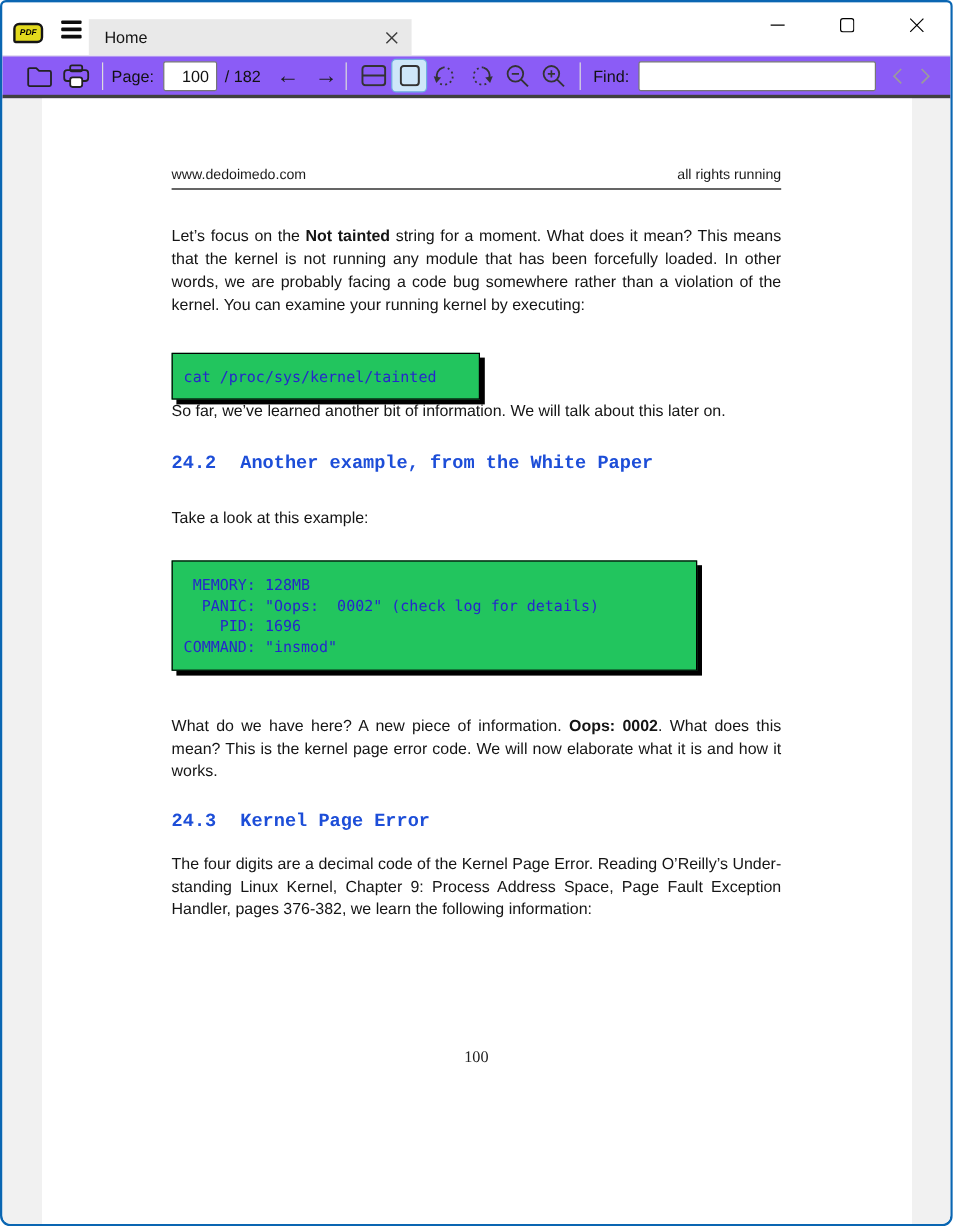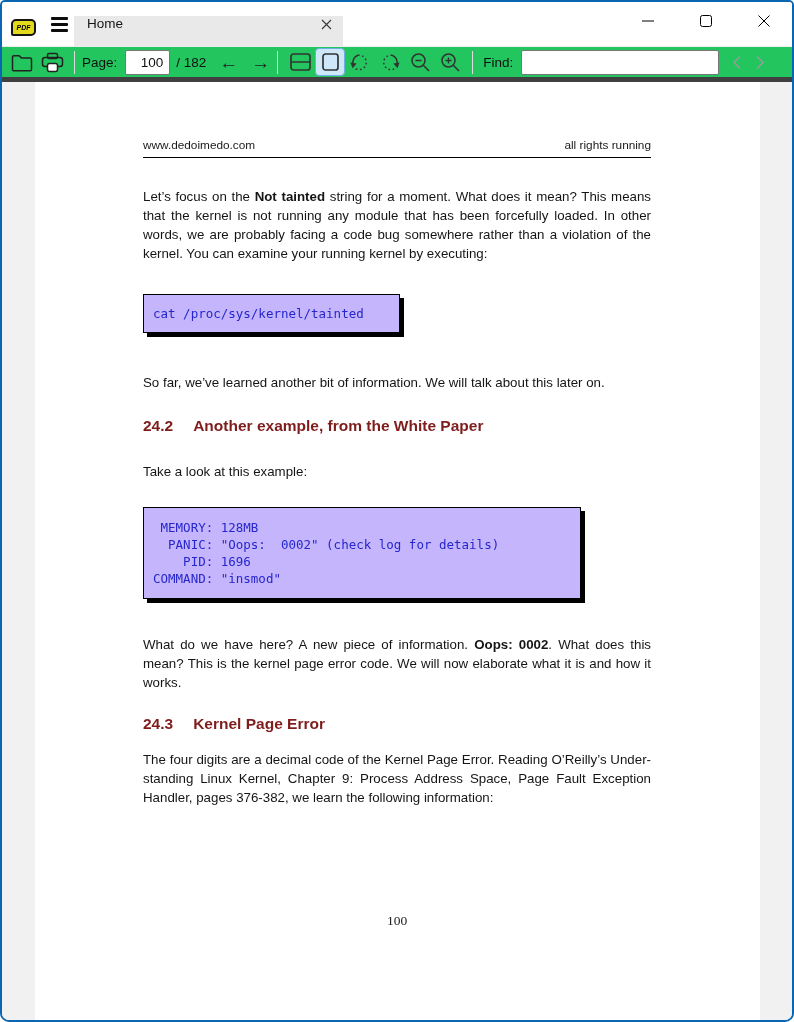--- a/index.html
+++ b/index.html
@@ -13,34 +13,34 @@
   
   .titlebar { height:44px; flex:none; background:#fff; display:flex;
     align-items:flex-end; position:relative; }
   .pdf-logo { margin:0 7px 10px 9px; width:25px; height:17px; background:#e3da1d;
     border:2px solid #151515; border-radius:5px 5px 5px 2px; display:flex;
     align-items:center; justify-content:center; font-size:7px; font-weight:bold;
     color:#000; letter-spacing:0; font-style:italic; }
   .hamburger { margin:0 4px 12px 6px; width:21px; display:flex;
     flex-direction:column; gap:3px; padding:2px; }
   .hamburger div { height:3px; background:#0d0d0d; border-radius:1px; }
-  .tab { height:30px; width:269px; display:flex; 
+  .tab { height:30px; width:269px; display:flex; align-items:center;
     padding:0 9px 0 13px; font-size:13.5px; color:#141414; }
   .tab.active { background:#e9e9e9; }
   .tab .tab-label { flex:1; white-space:nowrap; overflow:hidden; }
   .tab-close { width:16px; height:16px; display:flex; align-items:center;
     justify-content:center; }
   .caption { position:absolute; top:4px; width:44px; height:30px; display:flex;
     align-items:center; justify-content:center; }
   .cap-min { left:624px; } .cap-max { left:682px; } .cap-close { left:740px; }
 
   
   .toolbar { height:36px; flex:none; display:flex; align-items:center;
-    background:#22c55e; border-top:1px solid #ececec;
-    border-bottom:5px solid #404040; padding-left:5px; font-size:13.5px;
+    background:#8b5cf6; border-top:1px solid #ececec;
+    border-bottom:3px solid #404040; padding-left:16px; font-size:13.5px;
     color:#111; }
   .tbtn { width:30px; height:28px; flex:none; display:flex; align-items:center;
     justify-content:center; border:1px solid transparent; border-radius:4px; }
   .tbtn.selected { background:#cee7f9; border:1px solid #6fb0e0; }
   .sep { width:1px; height:23px; background:#dcdcdc; margin:0 7px; flex:none; }
   .page-input { width:45px; height:25px; border:1px solid #767676;
     border-radius:2px; text-align:right; padding:0 6px 0 2px; font-size:13.5px;
     font-family:"Liberation Sans",sans-serif; color:#111; margin-left:8px; }
   .slash-total { margin-left:6px; white-space:nowrap; }
   .nav-arrow { font-size:19px; color:#1c1c1c; margin-left:13px; line-height:1; }
@@ -55,28 +55,28 @@
   .pdf-page { position:absolute; left:33px; top:0; width:725px; height:1200px;
     background:#fff; }
   .doc { padding:56px 109px 0 108px; color:#111; }
   .doc-header { display:flex; justify-content:space-between; font-size:11.8px;
     padding-bottom:5px; border-bottom:1px solid #000; color:#1a1a1a; }
   .para { font-size:13.3px; line-height:19px; text-align:justify; margin:0;
     color:#151515; }
   .para.single { text-align:left; }
   .para b { font-weight:bold; }
   .mt-p1 { margin-top:29px; }
-  .codebox { border:1px solid #000; background:#c4b5fd; box-shadow:4px 4px 0 #000;
+  .codebox { border:1px solid #000; background:#22c55e; box-shadow:4px 4px 0 #000;
     font-family:"DejaVu Sans Mono",monospace; color:#2626cc; font-size:12.5px;
     line-height:17px; }
   .codebox pre { margin:0; font-family:inherit; }
   .codebox.one { width:257px; padding:10px 9px; margin-top:31px; }
   .codebox.two { width:438px; padding:11px 9px; margin-top:26px; }
-  .mt-p2 { margin-top:40px; }
-  .sec-head { font-size:15.5px; font-weight:bold; margin:0; color:#7f1d1d; }
+  .mt-p2 { }
+  .sec-head { font-size:15.5px; font-weight:bold; margin:0; color:#1d4ed8;font-family:Liberation Mono, monospace; }
   .sec-head .num { margin-right:20px; }
   .mt-sec1 { margin-top:25px; }
   .mt-p3 { margin-top:27px; }
   .mt-p4 { margin-top:36px; }
   .mt-sec2 { margin-top:23px; }
   .mt-p5 { margin-top:17px; }
   .page-num { margin-top:106px; text-align:center;
     font-family:"Liberation Serif",serif; font-size:13.5px; color:#222; }
 
   svg { display:block; }

